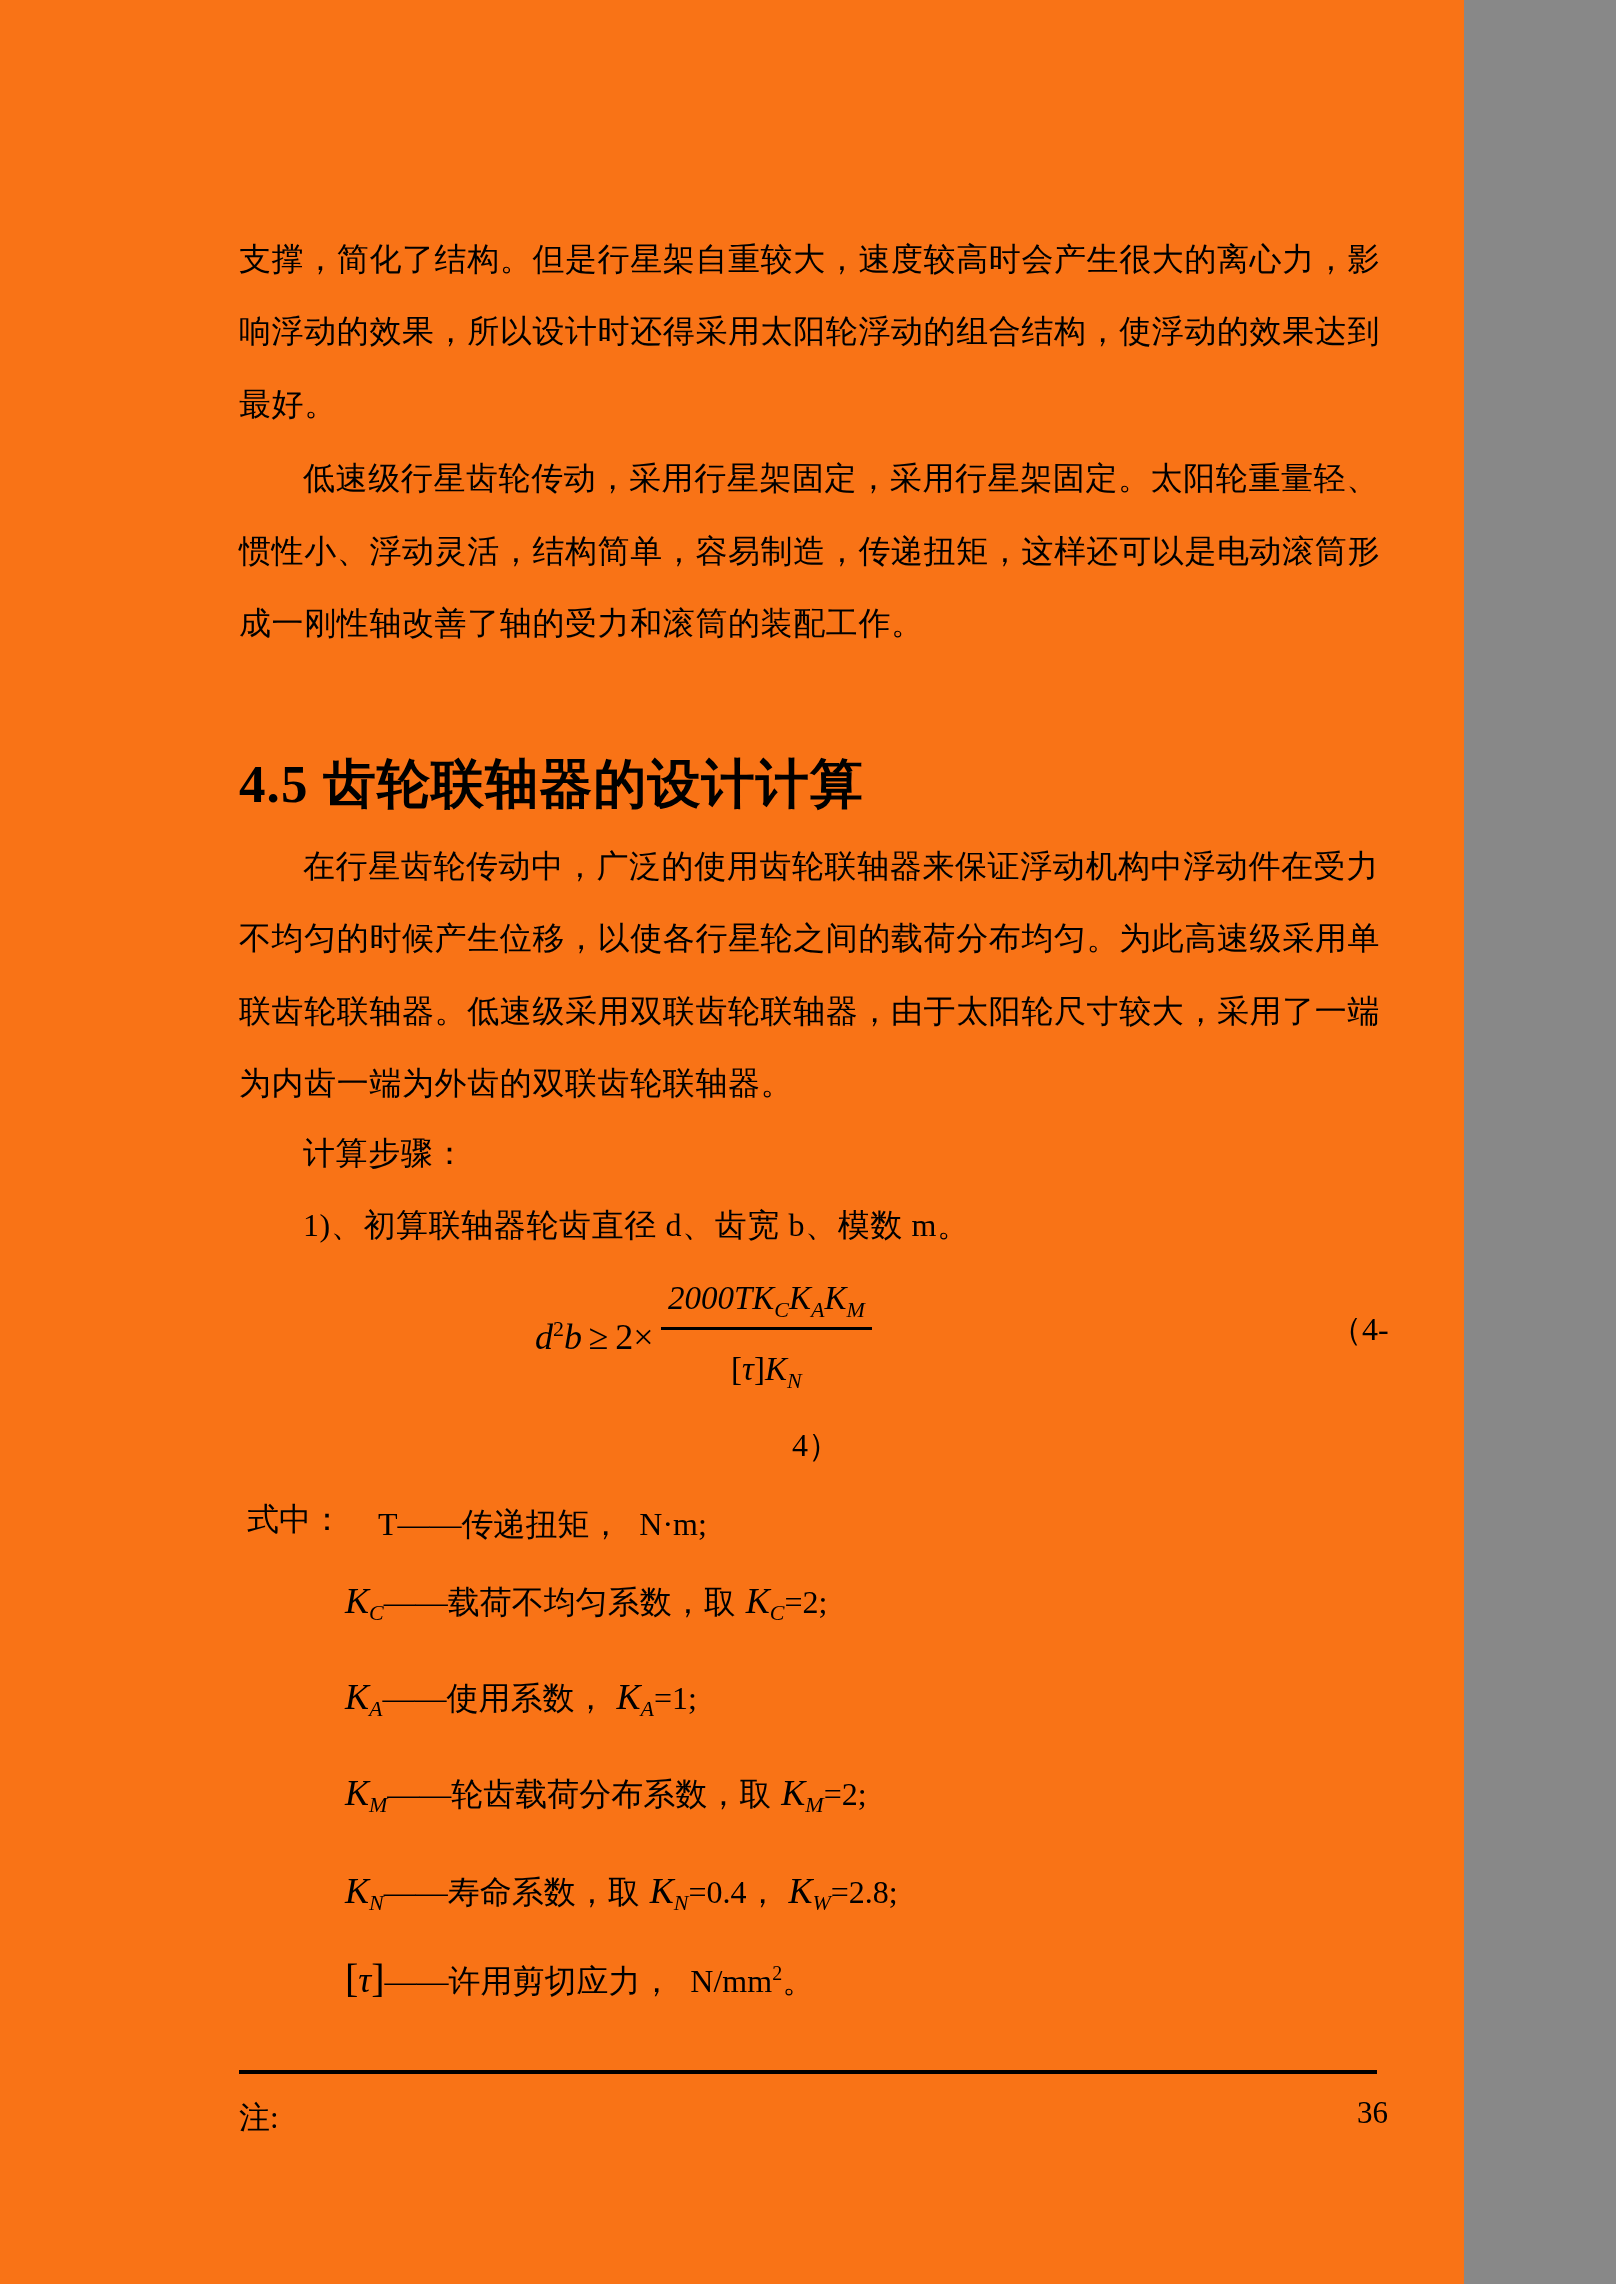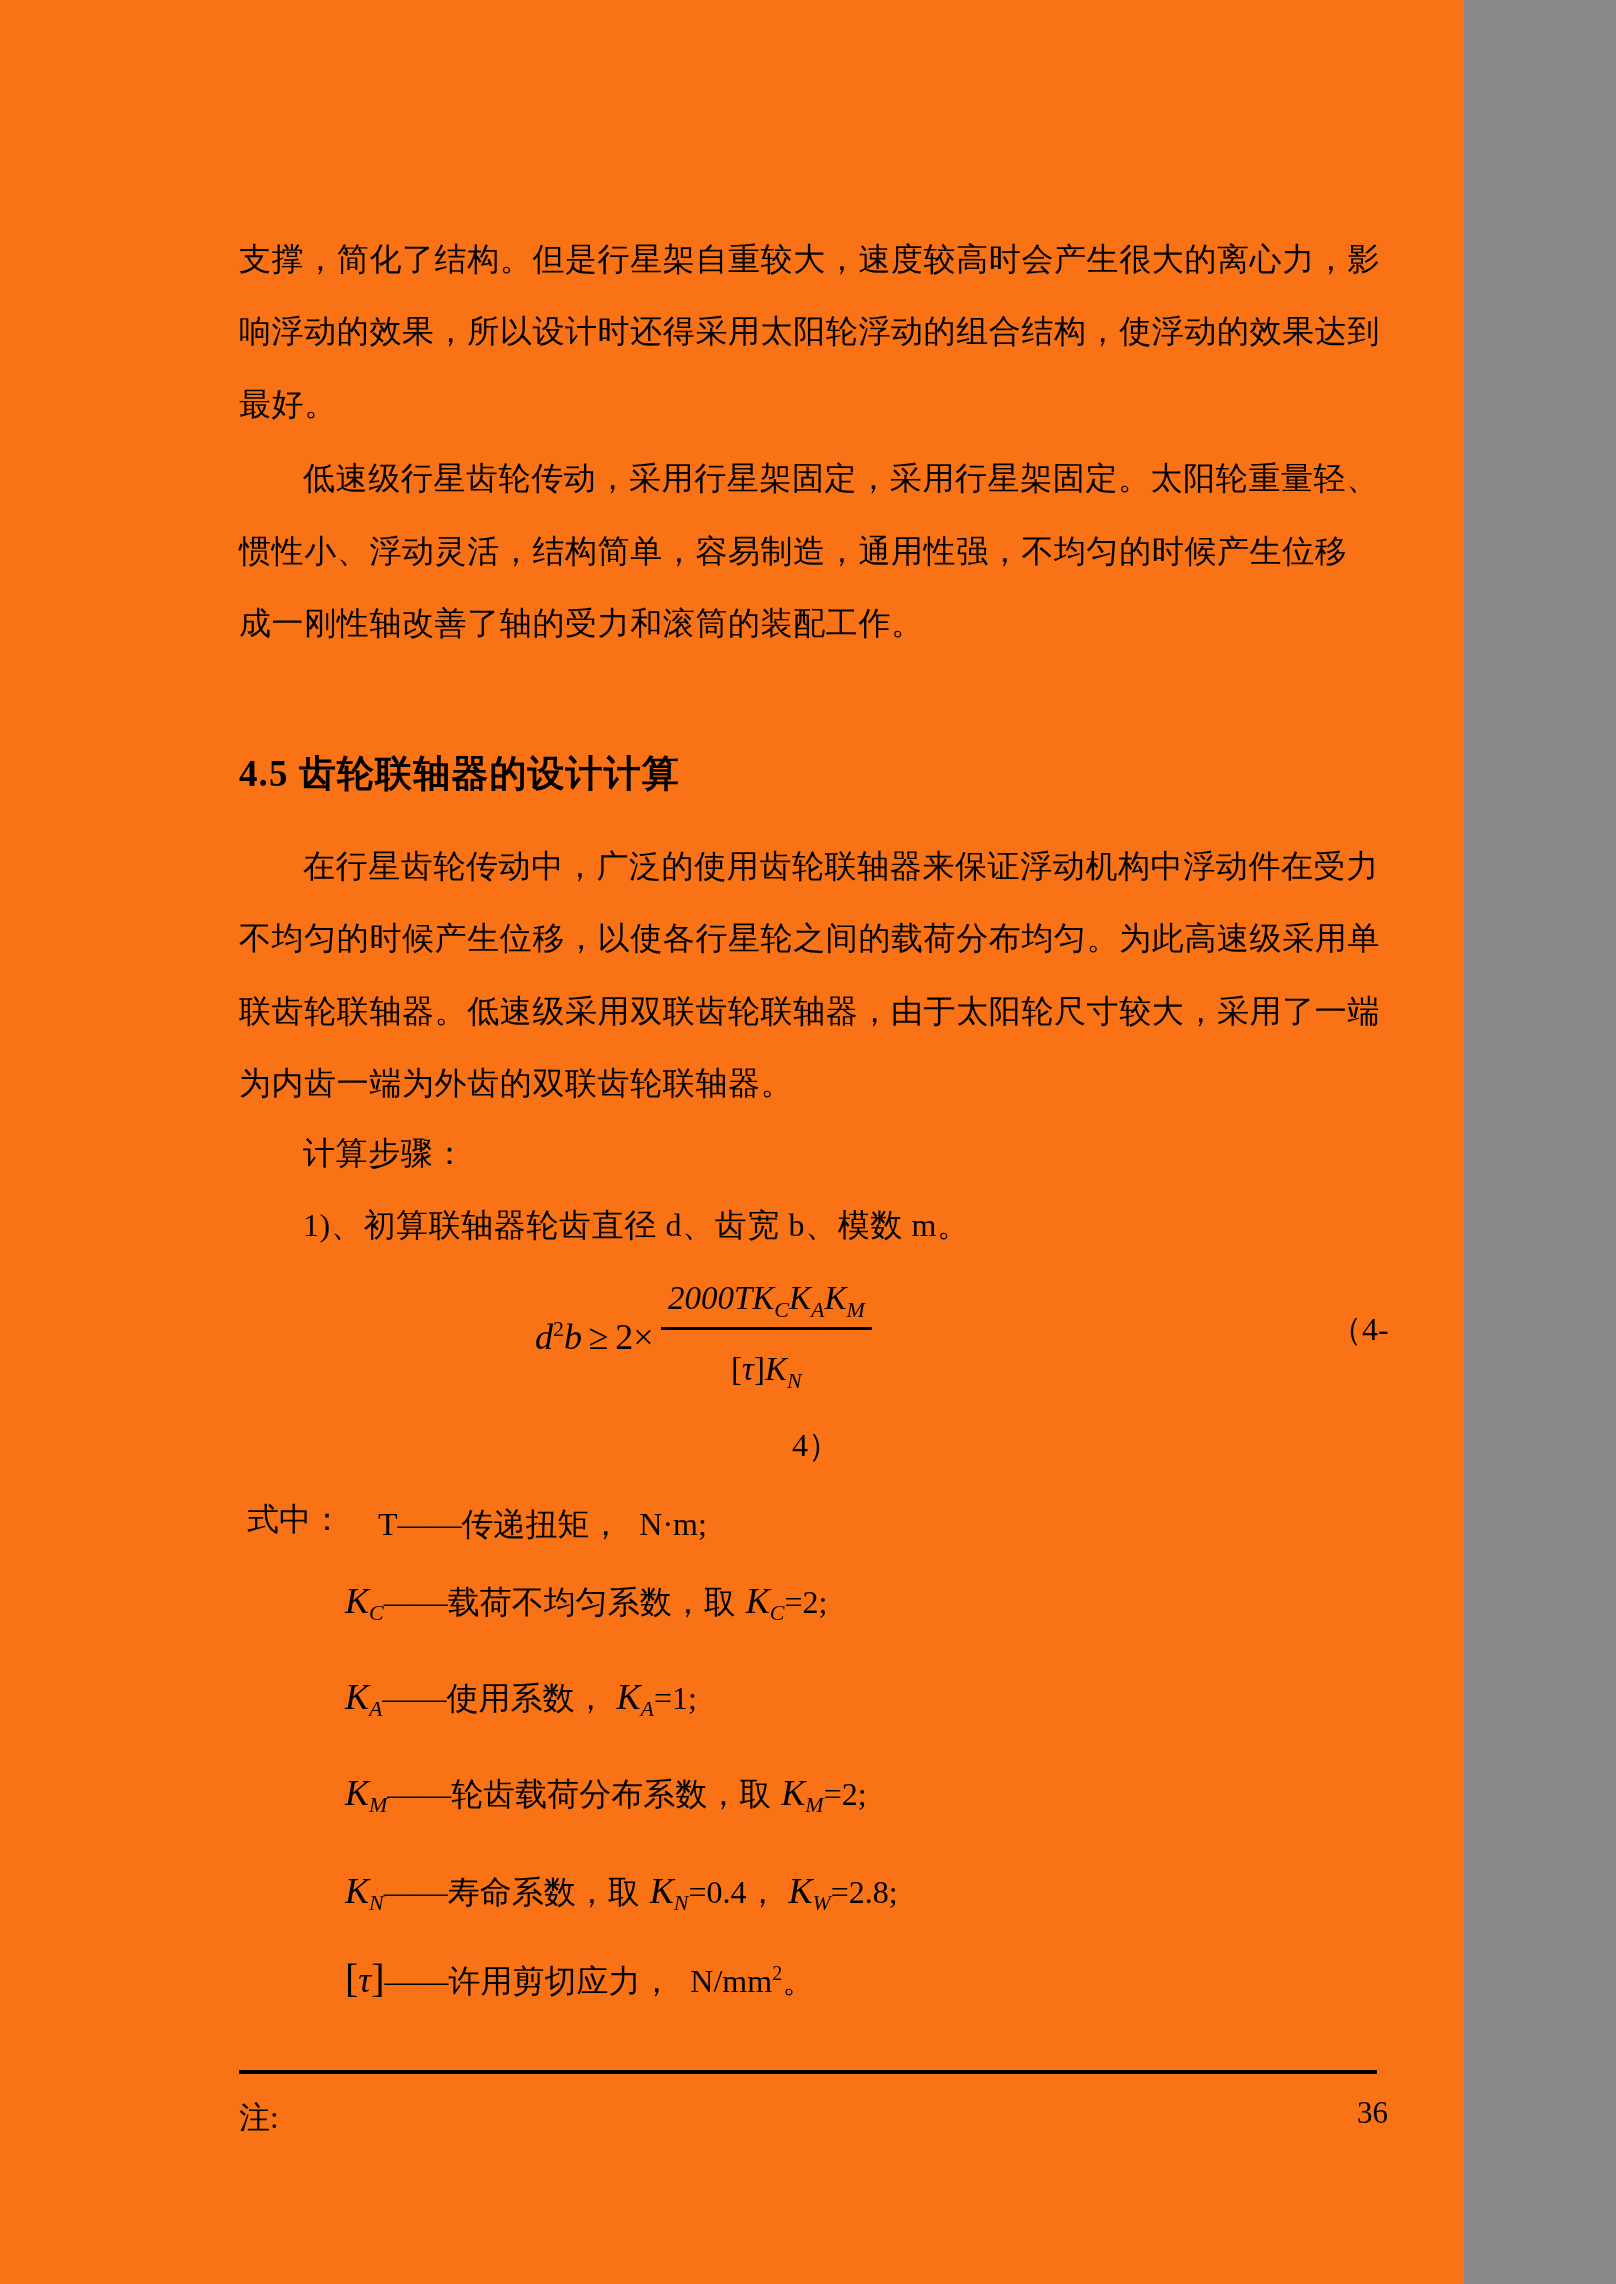--- a/index.html
+++ b/index.html
@@ -16,21 +16,21 @@
     left:239px;
     font-size:32px;
     line-height:1.2;
     letter-spacing:0.6px;
     white-space:nowrap;
   }
   .line.indent { left:303px; }
   .heading {
     position:absolute;
     left:239px; top:749px;
-    font-size:37px;
+    font-size:53px;
     font-weight:700;
     letter-spacing:1.1px;
     white-space:nowrap;
   }
   
   .equation {
     position:absolute;
     left:535px; top:1280px;
     display:flex;
     align-items:center;
@@ -83,21 +83,21 @@
 </head>
 <body>
 
 <div class="page">
 
   <div class="line" style="top:240px">支撑，简化了结构。但是行星架自重较大，速度较高时会产生很大的离心力，影</div>
   <div class="line" style="top:312px">响浮动的效果，所以设计时还得采用太阳轮浮动的组合结构，使浮动的效果达到</div>
   <div class="line" style="top:385px">最好。</div>
 
   <div class="line indent" style="top:459px">低速级行星齿轮传动，采用行星架固定，采用行星架固定。太阳轮重量轻、</div>
-  <div class="line" style="top:532px">惯性小、浮动灵活，结构简单，容易制造，通用性强，不均匀的时候产生位移</div>
+  <div class="line" style="top:532px">惯性小、浮动灵活，结构简单，容易制造，传递扭矩，这样还可以是电动滚筒形</div>
   <div class="line" style="top:604px">成一刚性轴改善了轴的受力和滚筒的装配工作。</div>
 
   <div class="heading">4.5 齿轮联轴器的设计计算</div>
 
   <div class="line indent" style="top:847px">在行星齿轮传动中，广泛的使用齿轮联轴器来保证浮动机构中浮动件在受力</div>
   <div class="line" style="top:919px">不均匀的时候产生位移，以使各行星轮之间的载荷分布均匀。为此高速级采用单</div>
   <div class="line" style="top:992px">联齿轮联轴器。低速级采用双联齿轮联轴器，由于太阳轮尺寸较大，采用了一端</div>
   <div class="line" style="top:1064px">为内齿一端为外齿的双联齿轮联轴器。</div>
 
   <div class="line indent" style="top:1134px">计算步骤：</div>

